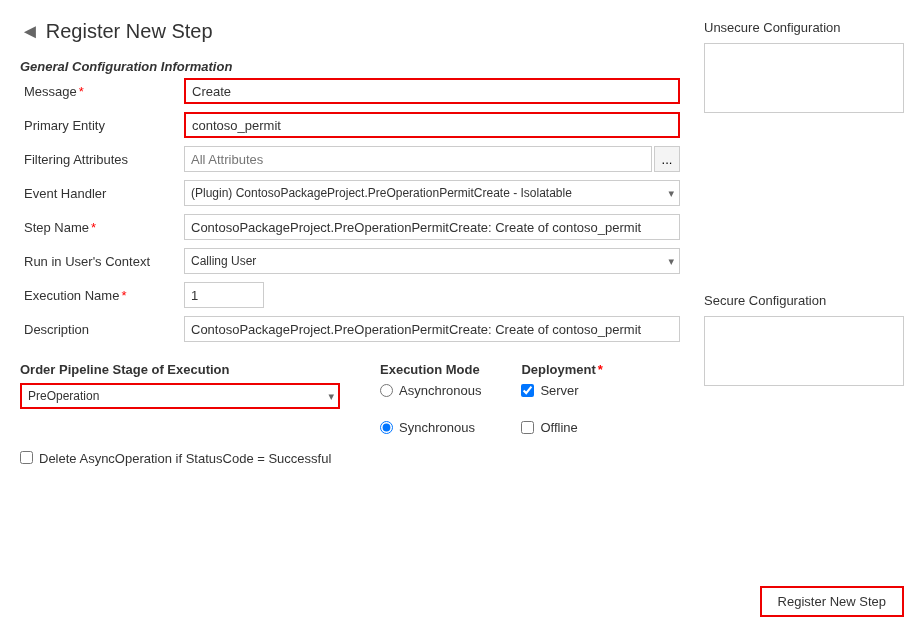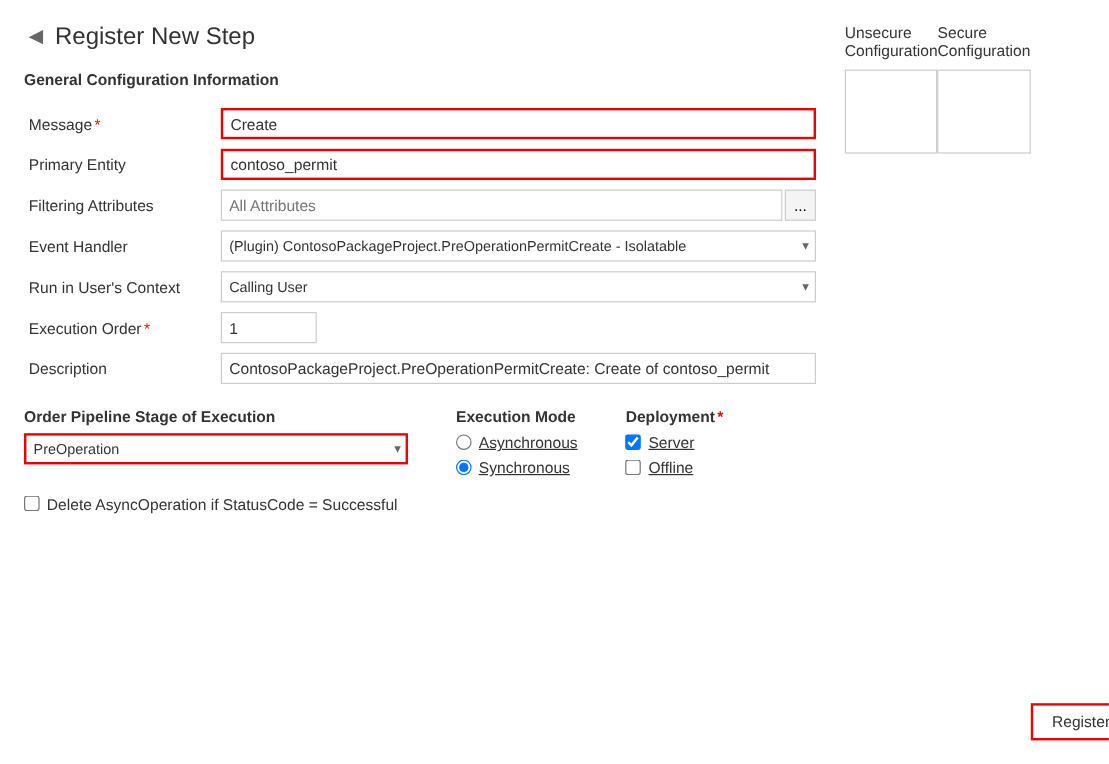--- a/index.html
+++ b/index.html
@@ -28,22 +28,23 @@
       font-weight: 400;
       margin-bottom: 16px;
       color: #333;
       display: flex;
       align-items: center;
       gap: 6px;
     }
     .section-title {
       font-size: 13px;
       font-weight: 600;
-      margin-bottom: 12px;
-      color: #333;
+      margin-bottom: 0;
+      color: #333;
+      font-style: italic;
     }
     .form-table {
       width: 100%;
       border-collapse: collapse;
       margin-bottom: 16px;
     }
     .form-table td {
       padding: 4px 4px;
       vertical-align: middle;
     }
@@ -127,23 +128,22 @@
     }
     .execution-mode {
       flex: 0 0 auto;
     }
     .deployment {
       flex: 0 0 auto;
     }
     .radio-group, .checkbox-group {
       display: flex;
       flex-direction: column;
-      gap: 6px;
+      gap: 22px;
       margin-top: 4px;
-      text-decoration: underline;
     }
     .radio-item, .checkbox-item {
       display: flex;
       align-items: center;
       gap: 6px;
       font-size: 13px;
     }
     .radio-item input[type="radio"],
     .checkbox-item input[type="checkbox"] {
       margin: 0;
@@ -181,21 +181,21 @@
       background: #fff;
       border: 2px solid #e00;
       font-size: 13px;
       cursor: pointer;
       color: #333;
       white-space: nowrap;
     }
     .spacer { flex: 1; }
     .right-section-inner {
       display: flex;
-      flex-direction: row;
+      flex-direction: column;
       height: 100%;
       min-height: 560px;
     }
     .select-highlighted {
       border: 2px solid #e00 !important;
     }
     .placeholder-text {
       color: #aaa;
     }
     .section-label {
@@ -253,36 +253,44 @@
           <td>
             <div class="select-wrapper">
               <select class="form-select">
                 <option>(Plugin) ContosoPackageProject.PreOperationPermitCreate - Isolatable</option>
               </select>
               <span class="chevron">▾</span>
             </div>
           </td>
         </tr>
 
+        <tr>
+          <td class="label-cell">
+            <span>Step Name</span><span class="required">*</span>
+          </td>
+          <td>
+            <input type="text" class="form-input" value="ContosoPackageProject.PreOperationPermitCreate: Create of contoso_permit" style="">
+          </td>
+        </tr>
 
         <tr>
           <td class="label-cell">Run in User's Context</td>
           <td>
             <div class="select-wrapper">
               <select class="form-select">
                 <option>Calling User</option>
               </select>
               <span class="chevron">▾</span>
             </div>
           </td>
         </tr>
 
         <tr>
           <td class="label-cell">
-            <span>Execution Order</span><span class="required">*</span>
+            <span>Execution Name</span><span class="required">*</span>
           </td>
           <td>
             <input type="text" class="form-input" style="width: 80px;" value="1">
           </td>
         </tr>
 
         <tr>
           <td class="label-cell">Description</td>
           <td>
             <input type="text" class="form-input" value="ContosoPackageProject.PreOperationPermitCreate: Create of contoso_permit" style="">

